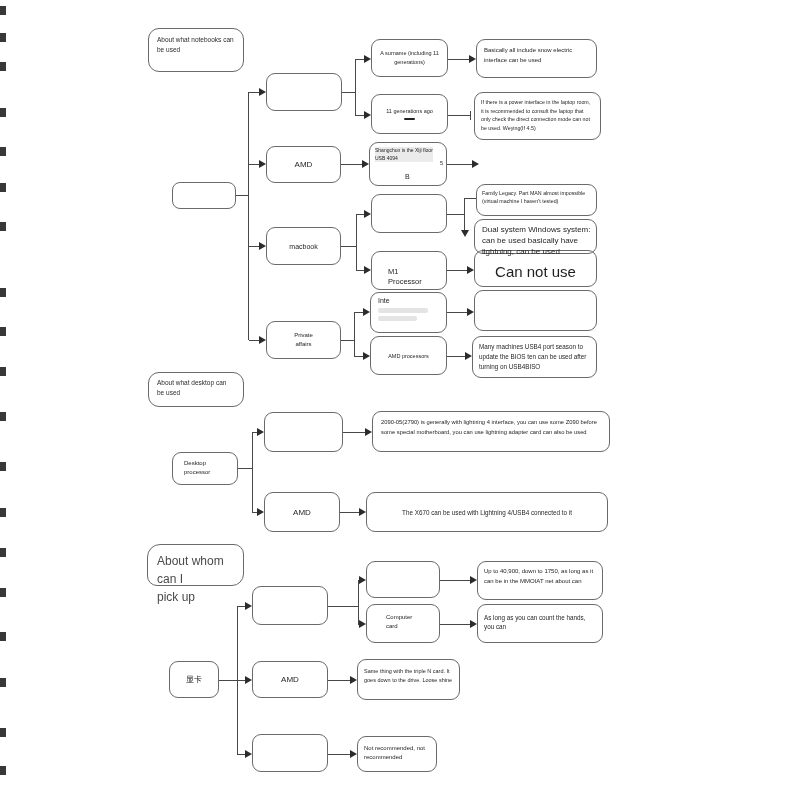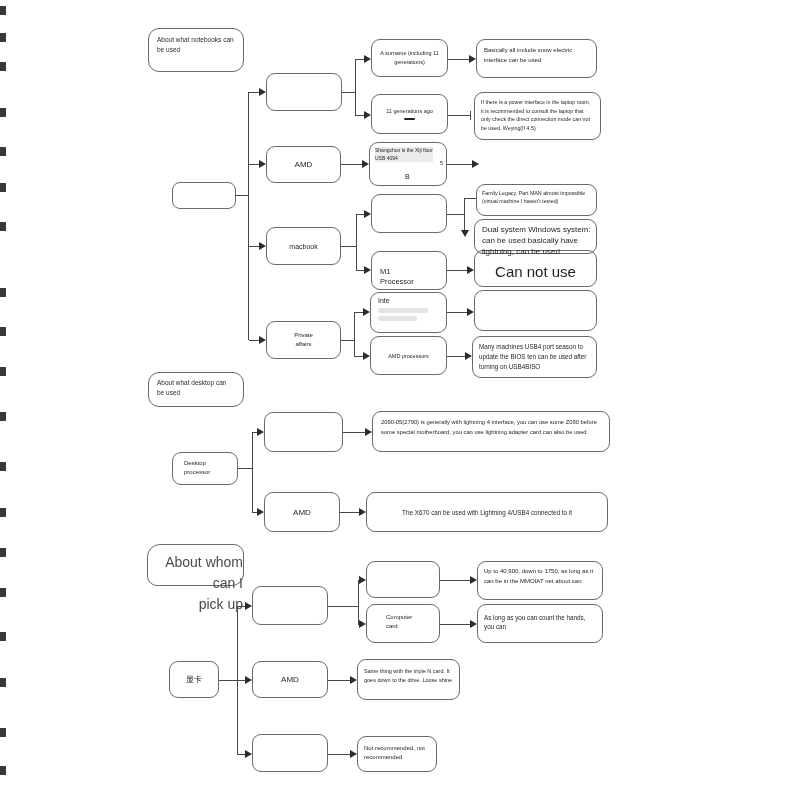--- a/index.html
+++ b/index.html
@@ -54,21 +54,21 @@
 
   <div class="node" style="left:369px;top:142px;width:78px;height:44px;font-size:5px;">
     <span style="position:absolute;left:5px;top:4px;width:58px;background:#ebebeb;line-height:1.5;">Shangchun is the Xiji floor USB 4094</span>
     <span style="position:absolute;right:3px;top:17px;font-size:5.5px;">5</span>
     <span style="position:absolute;left:46%;bottom:5px;font-size:7px;">B</span>
   </div>
 
 
   <div class="node" style="left:371px;top:194px;width:76px;height:39px;"></div>
 
-  <div class="node pre" style="left:371px;top:251px;width:76px;height:39px;font-size:7.5px;padding:15px 0 0 8px;line-height:1.35;overflow:visible;">M1
+  <div class="node pre" style="left:371px;top:251px;width:76px;height:39px;font-size:7.5px;padding:15px 0 0 16px;line-height:1.35;overflow:visible;">M1
 Processor</div>
 
   <div class="node" style="left:476px;top:184px;width:121px;height:32px;font-size:5.3px;padding:4px 5px;line-height:1.6;">Family Legacy. Part MAN almost impossible (virtual machine I haven't tested)</div>
 
   <div class="node" style="left:474px;top:250px;width:123px;height:37px;display:flex;align-items:flex-end;justify-content:center;font-size:15px;padding-bottom:6px;">Can not use</div>
 
   <div class="node" style="left:474px;top:219px;width:123px;height:35px;font-size:8px;padding:5px 2px 0 7px;line-height:1.35;overflow:visible;z-index:3;background:transparent;">Dual system Windows system: can be used basically have lightning, can be used</div>
 
   <div class="node" style="left:370px;top:292px;width:77px;height:41px;font-size:7px;padding:4px 7px;">
     <span>Inte</span>
@@ -88,21 +88,21 @@
 processor</div>
 
   <div class="node" style="left:264px;top:412px;width:79px;height:40px;"></div>
 
   <div class="node center" style="left:264px;top:492px;width:76px;height:40px;font-size:8px;">AMD</div>
 
   <div class="node" style="left:372px;top:411px;width:238px;height:41px;font-size:5.8px;padding:6px 8px;line-height:1.7;">2090-05(2790) is generally with lightning 4 interface, you can use some Z090 before some special motherboard, you can use lightning adapter card can also be used</div>
 
   <div class="node center" style="left:366px;top:492px;width:242px;height:40px;font-size:6.3px;">The X670 can be used with Lightning 4/USB4 connected to it</div>
 
-  <div class="node big-label pre" style="left:147px;top:544px;width:97px;height:42px;padding:7px 0;font-size:14px;line-height:1.5;color:#4a4a4a;border-radius:13px 10px 12px 10px;text-align:right;">About whom can I
+  <div class="node big-label pre" style="left:147px;top:544px;width:97px;height:42px;padding:7px 9px;font-size:12px;line-height:1.5;color:#4a4a4a;border-radius:13px 10px 12px 10px;">About whom can I
 pick up</div>
 
   <div class="node center" style="left:169px;top:661px;width:50px;height:37px;font-size:8px;">显卡</div>
 
   <div class="node" style="left:252px;top:586px;width:76px;height:39px;"></div>
 
   <div class="node center" style="left:252px;top:661px;width:76px;height:37px;font-size:8px;">AMD</div>
 
   <div class="node" style="left:252px;top:734px;width:76px;height:38px;"></div>
 

